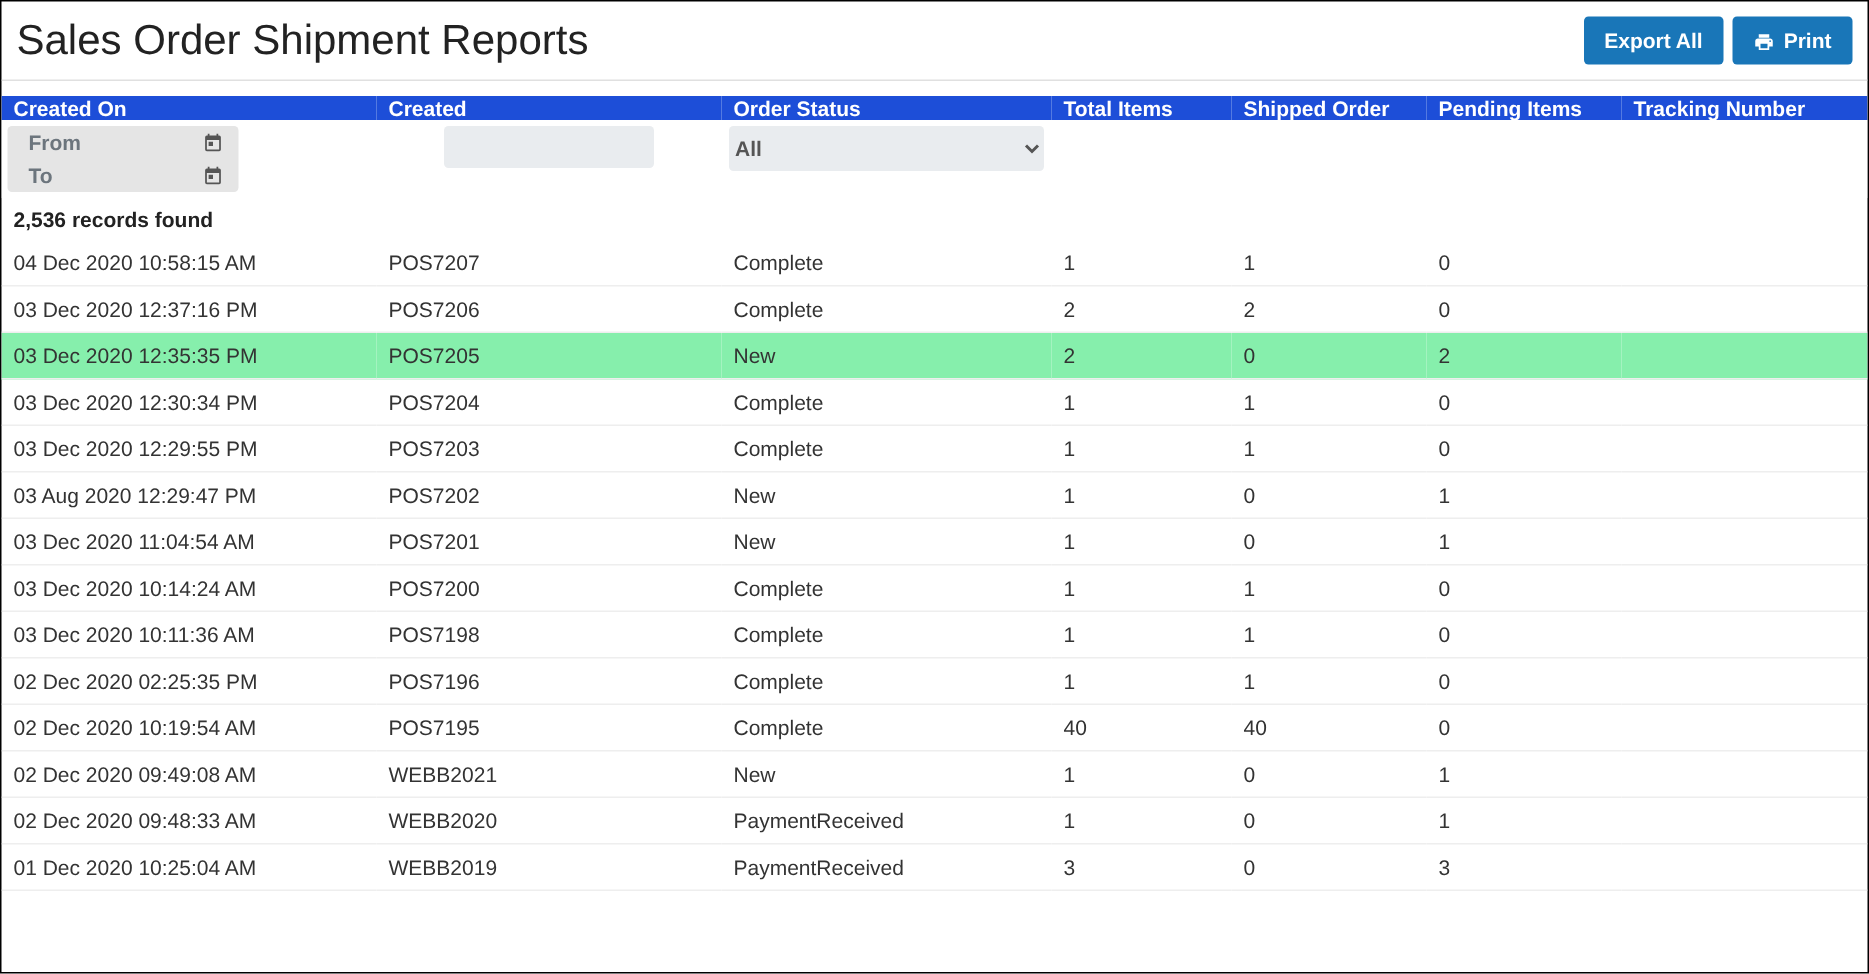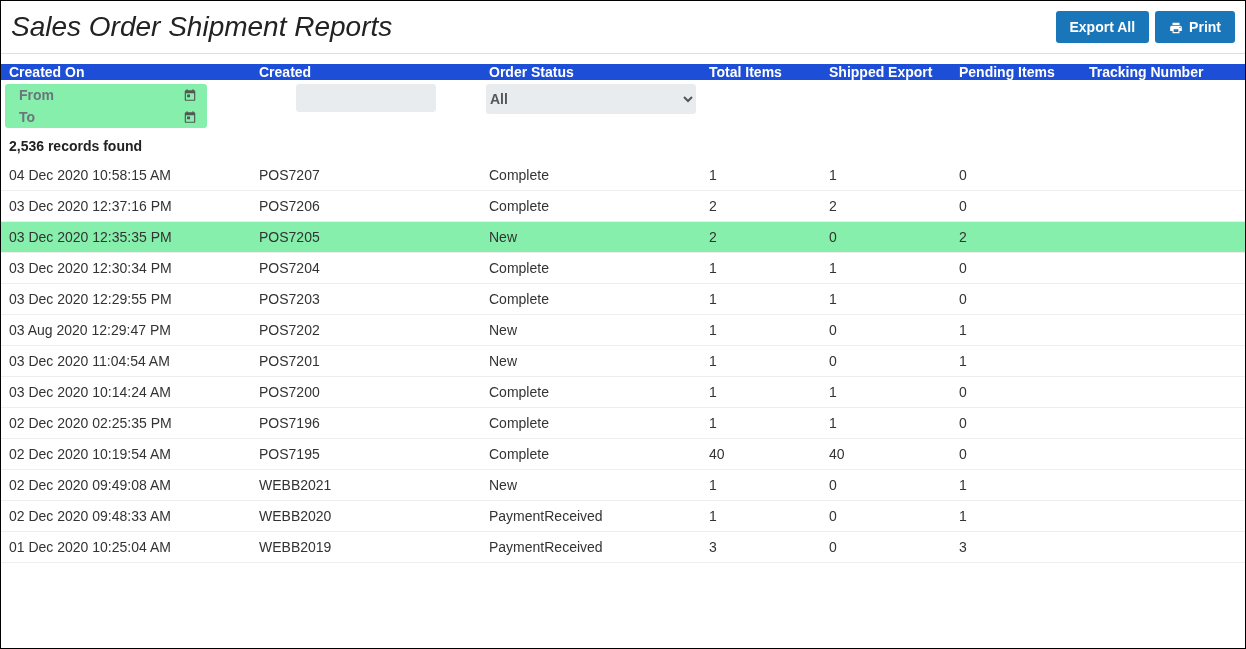--- a/index.html
+++ b/index.html
@@ -17,21 +17,20 @@
       display: flex;
       justify-content: space-between;
       align-items: center;
       padding: 10px 10px 10px 10px;
       border-bottom: 1px solid #e0e0e0;
     }
     .page-title {
       font-size: 28px;
       font-weight: 400;
       color: #222;
-      font-style: italic;
     }
     .header-buttons {
       display: flex;
       gap: 6px;
     }
     .btn {
       background: #1976b8;
       color: #fff;
       border: none;
       padding: 8px 14px;
@@ -57,23 +56,23 @@
       padding: 0 8px;
       font-size: 14px;
     }
     thead tr.filter-row th {
       background: #fff;
       padding: 4px 4px;
       vertical-align: top;
       font-weight: normal;
     }
     .date-filter {
-      background: #86efac;
+      background: #e5e5e5;
       border-radius: 3px;
-      width: 202px;
+      width: 154px;
     }
     .date-filter-row {
       display: flex;
       justify-content: space-between;
       align-items: center;
       padding: 3px 10px 3px 14px;
       color: #6c757d;
       font-weight: 600;
       font-size: 14px;
     }
@@ -153,21 +152,21 @@
         <col class="col-shipped">
         <col class="col-pending">
         <col class="col-tracking">
     </colgroup>
     <thead>
       <tr class="header-row">
         <th>Created On</th>
         <th>Created</th>
         <th>Order Status</th>
         <th>Total Items</th>
-        <th>Shipped Export</th>
+        <th>Shipped Order</th>
         <th>Pending Items</th>
         <th>Tracking Number</th>
       </tr>
       <tr class="filter-row">
         <th>
           <div class="date-filter">
             <div class="date-filter-row">
               <span>From</span>
               <span class="cal-icon">
                 <svg viewBox="0 0 24 24" width="14" height="14" fill="#555">
@@ -269,20 +268,29 @@
         <tr class="data-row">
           <td>03 Dec 2020 10:14:24 AM</td>
           <td>POS7200</td>
           <td>Complete</td>
           <td>1</td>
           <td>1</td>
           <td class="pending-zero">0</td>
           <td></td>
         </tr>
         <tr class="data-row">
+          <td>03 Dec 2020 10:11:36 AM</td>
+          <td>POS7198</td>
+          <td>Complete</td>
+          <td>1</td>
+          <td>1</td>
+          <td class="pending-zero">0</td>
+          <td></td>
+        </tr>
+        <tr class="data-row">
           <td>02 Dec 2020 02:25:35 PM</td>
           <td>POS7196</td>
           <td>Complete</td>
           <td>1</td>
           <td>1</td>
           <td class="pending-zero">0</td>
           <td></td>
         </tr>
         <tr class="data-row">
           <td>02 Dec 2020 10:19:54 AM</td>

